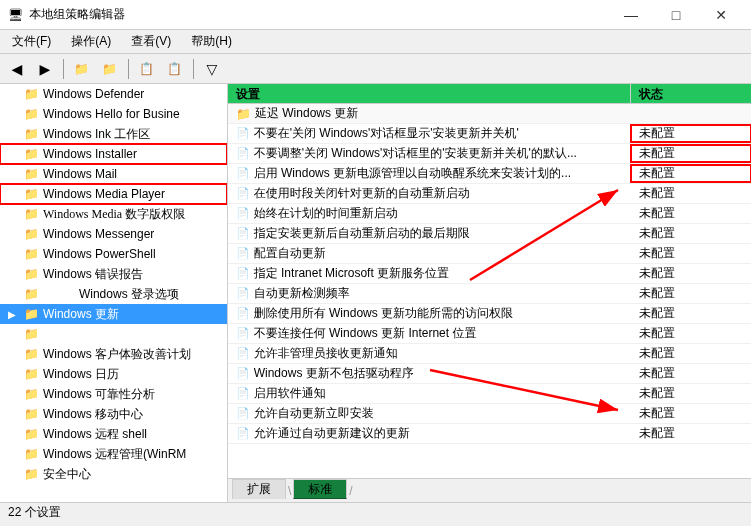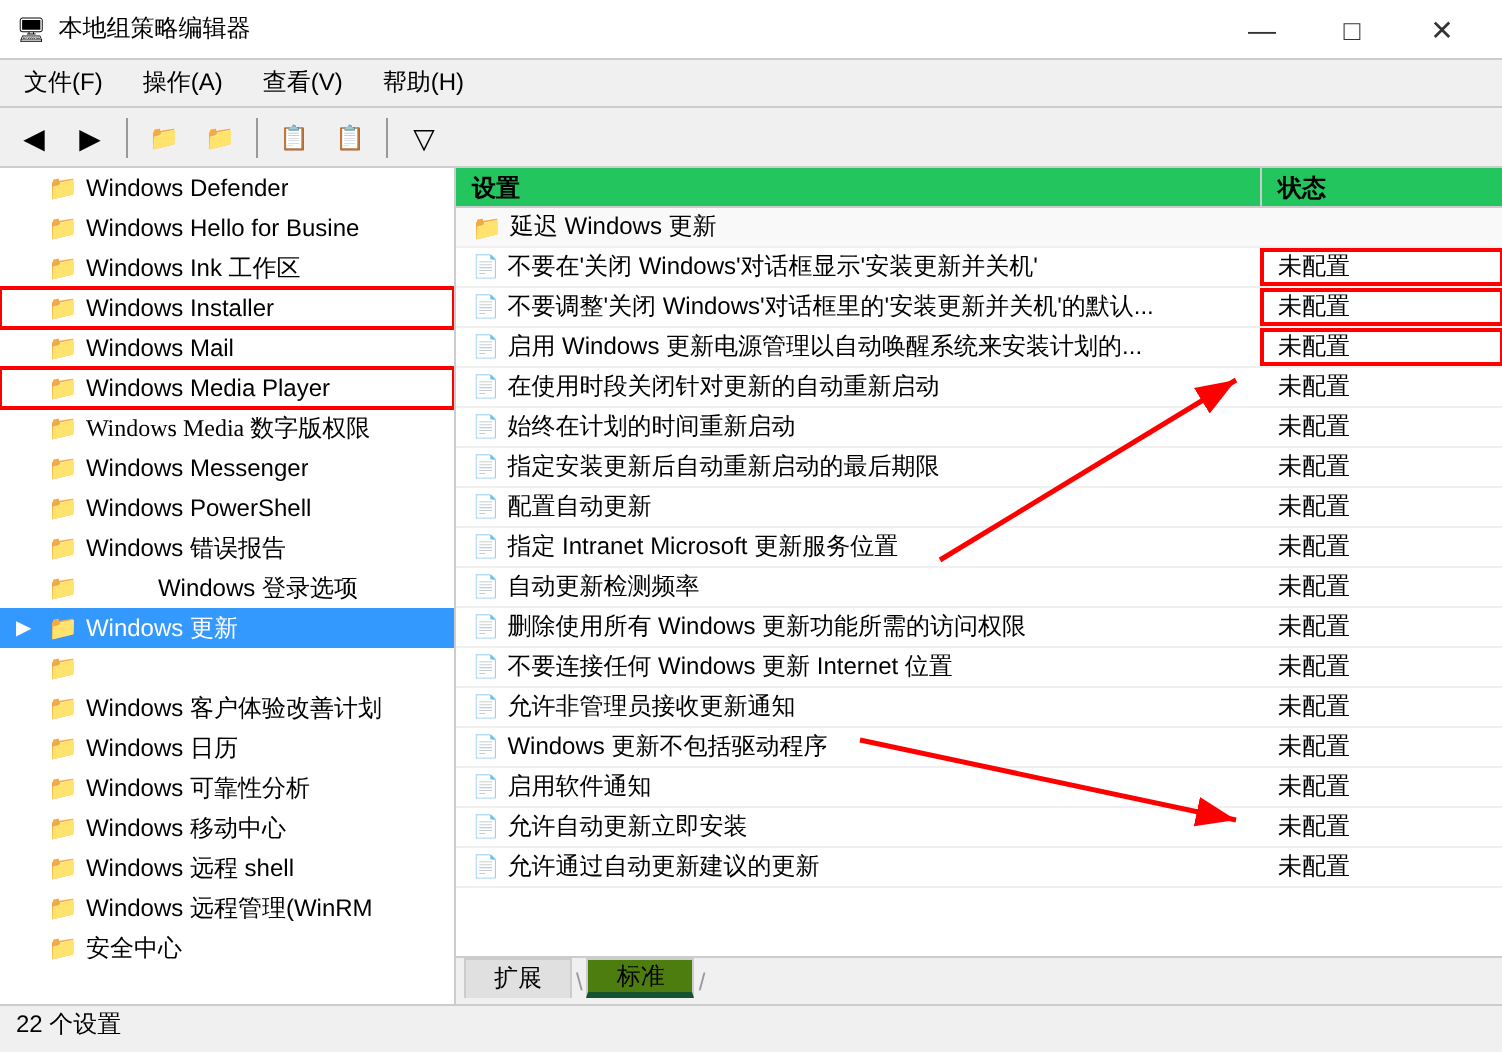--- a/index.html
+++ b/index.html
@@ -205,22 +205,22 @@
       border: 1px solid #ccc;
       border-bottom: none;
       background: #e0e0e0;
       cursor: pointer;
       font-size: 12px;
       height: 20px;
       display: flex;
       align-items: center;
     }
     .tab-item.active {
-      background: #4d7c0f;
-      border-bottom: 3px solid #14532d;
+      background: #15803d;
+      border-bottom: 1px solid #14532d;
     }
     .tab-separator {
       color: #999;
       font-size: 12px;
       align-self: center;
     }
 
     
     .status-bar {
       height: 20px;

